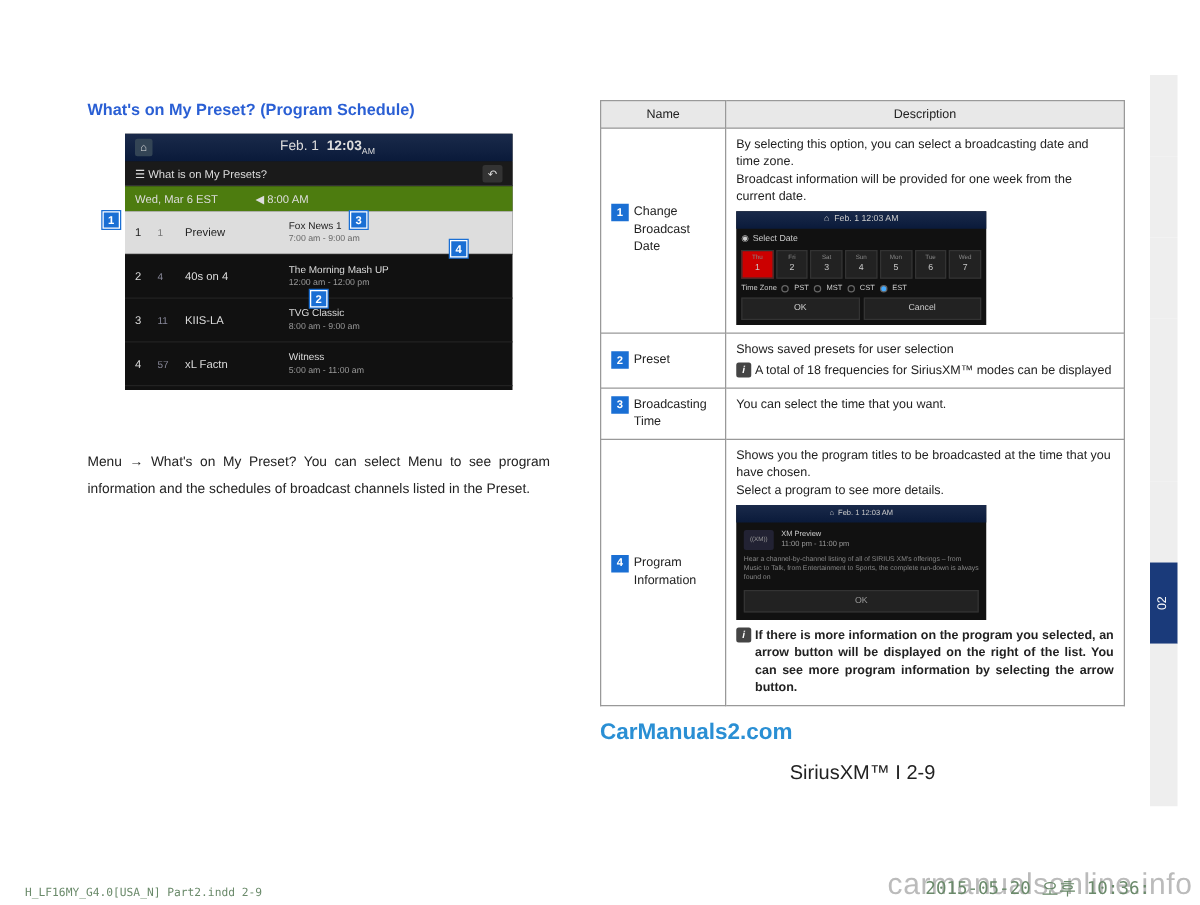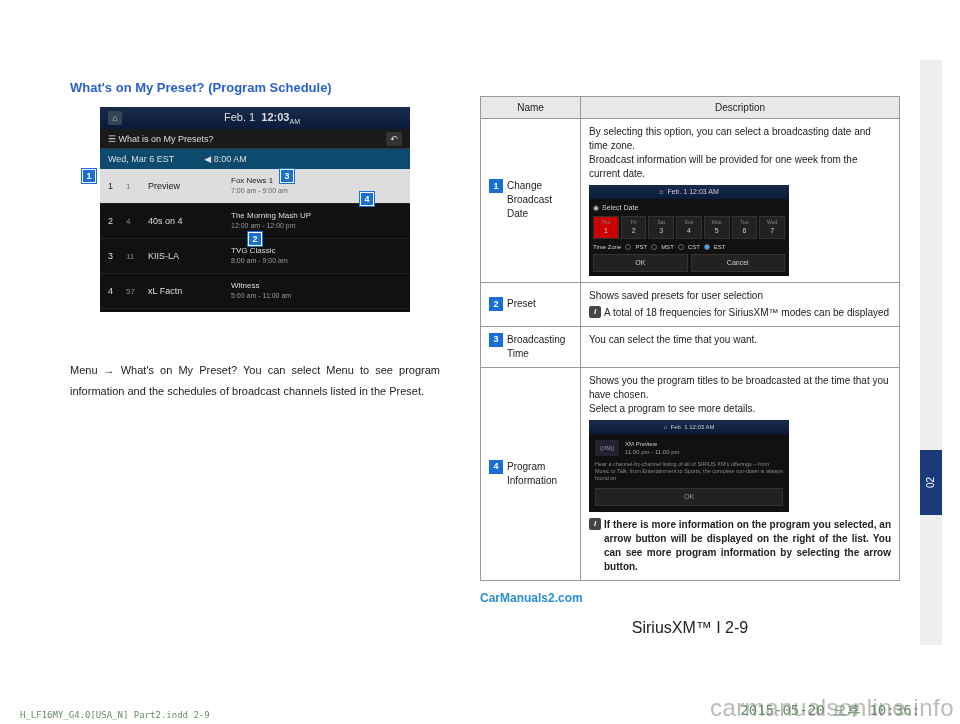--- a/index.html
+++ b/index.html
@@ -11,21 +11,21 @@
     color: #222;
     background: #fff;
     position: relative;
   }
   .page {
     display: flex;
     padding: 80px 30px 20px 70px;
     gap: 40px;
   }
   .col-left { width: 370px; }
-  .col-right { width: 420px; margin-top: 16px; }
+  .col-right { width: 420px; }
   .side-tabs {
     position: absolute;
     right: 18px;
     top: 60px;
     width: 22px;
     display: flex;
     flex-direction: column;
   }
   .side-tab {
     width: 22px;
@@ -64,21 +64,21 @@
     height: 20px;
     background: #1a1a1a;
     display: flex;
     align-items: center;
     padding: 0 8px;
     border-bottom: 1px solid #333;
   }
   .sm-back { margin-left: auto; width:16px; height:14px; background:#333; border-radius:2px; display:flex; align-items:center; justify-content:center;}
   .sm-datebar {
     height: 20px;
-    background: #0c4a6e;
+    background: #4d7c0f;
     display: flex;
     align-items: center;
     padding: 0 8px;
     gap: 30px;
   }
   .sm-rows { }
   .sm-row {
     height: 35px;
     display: flex;
     align-items: center;
@@ -187,21 +187,21 @@
   }
   .ms-prog-top { height:14px; background:linear-gradient(#1a2a4a,#0a1a3a); display:flex;align-items:center;justify-content:center; color:#ccc;}
   .ms-prog-body { padding:6px; }
   .ms-prog-hd { display:flex; gap:6px; align-items:center; margin-bottom:4px;}
   .ms-xm { width:24px;height:16px;background:#223;border-radius:2px;display:flex;align-items:center;justify-content:center;font-size:5px;}
   .ms-prog-txt { line-height:1.3; font-size:5.5px; color:#888;}
   .ms-ok { margin-top:6px; background:#222; text-align:center; padding:3px; border:1px solid #333; font-size:7px;}
   .note-block { display:flex; align-items:flex-start; margin-top:3px; }
   .footer-link {
     color: #2a8fd4;
-    font-size: 12px;
+    font-size: 18px;
     font-weight: bold;
     margin-top: 10px;
   }
   .footer-right {
     text-align: center;
     font-size: 16px;
     margin-top: 14px;
   }
   .watermark {
     position: absolute;

